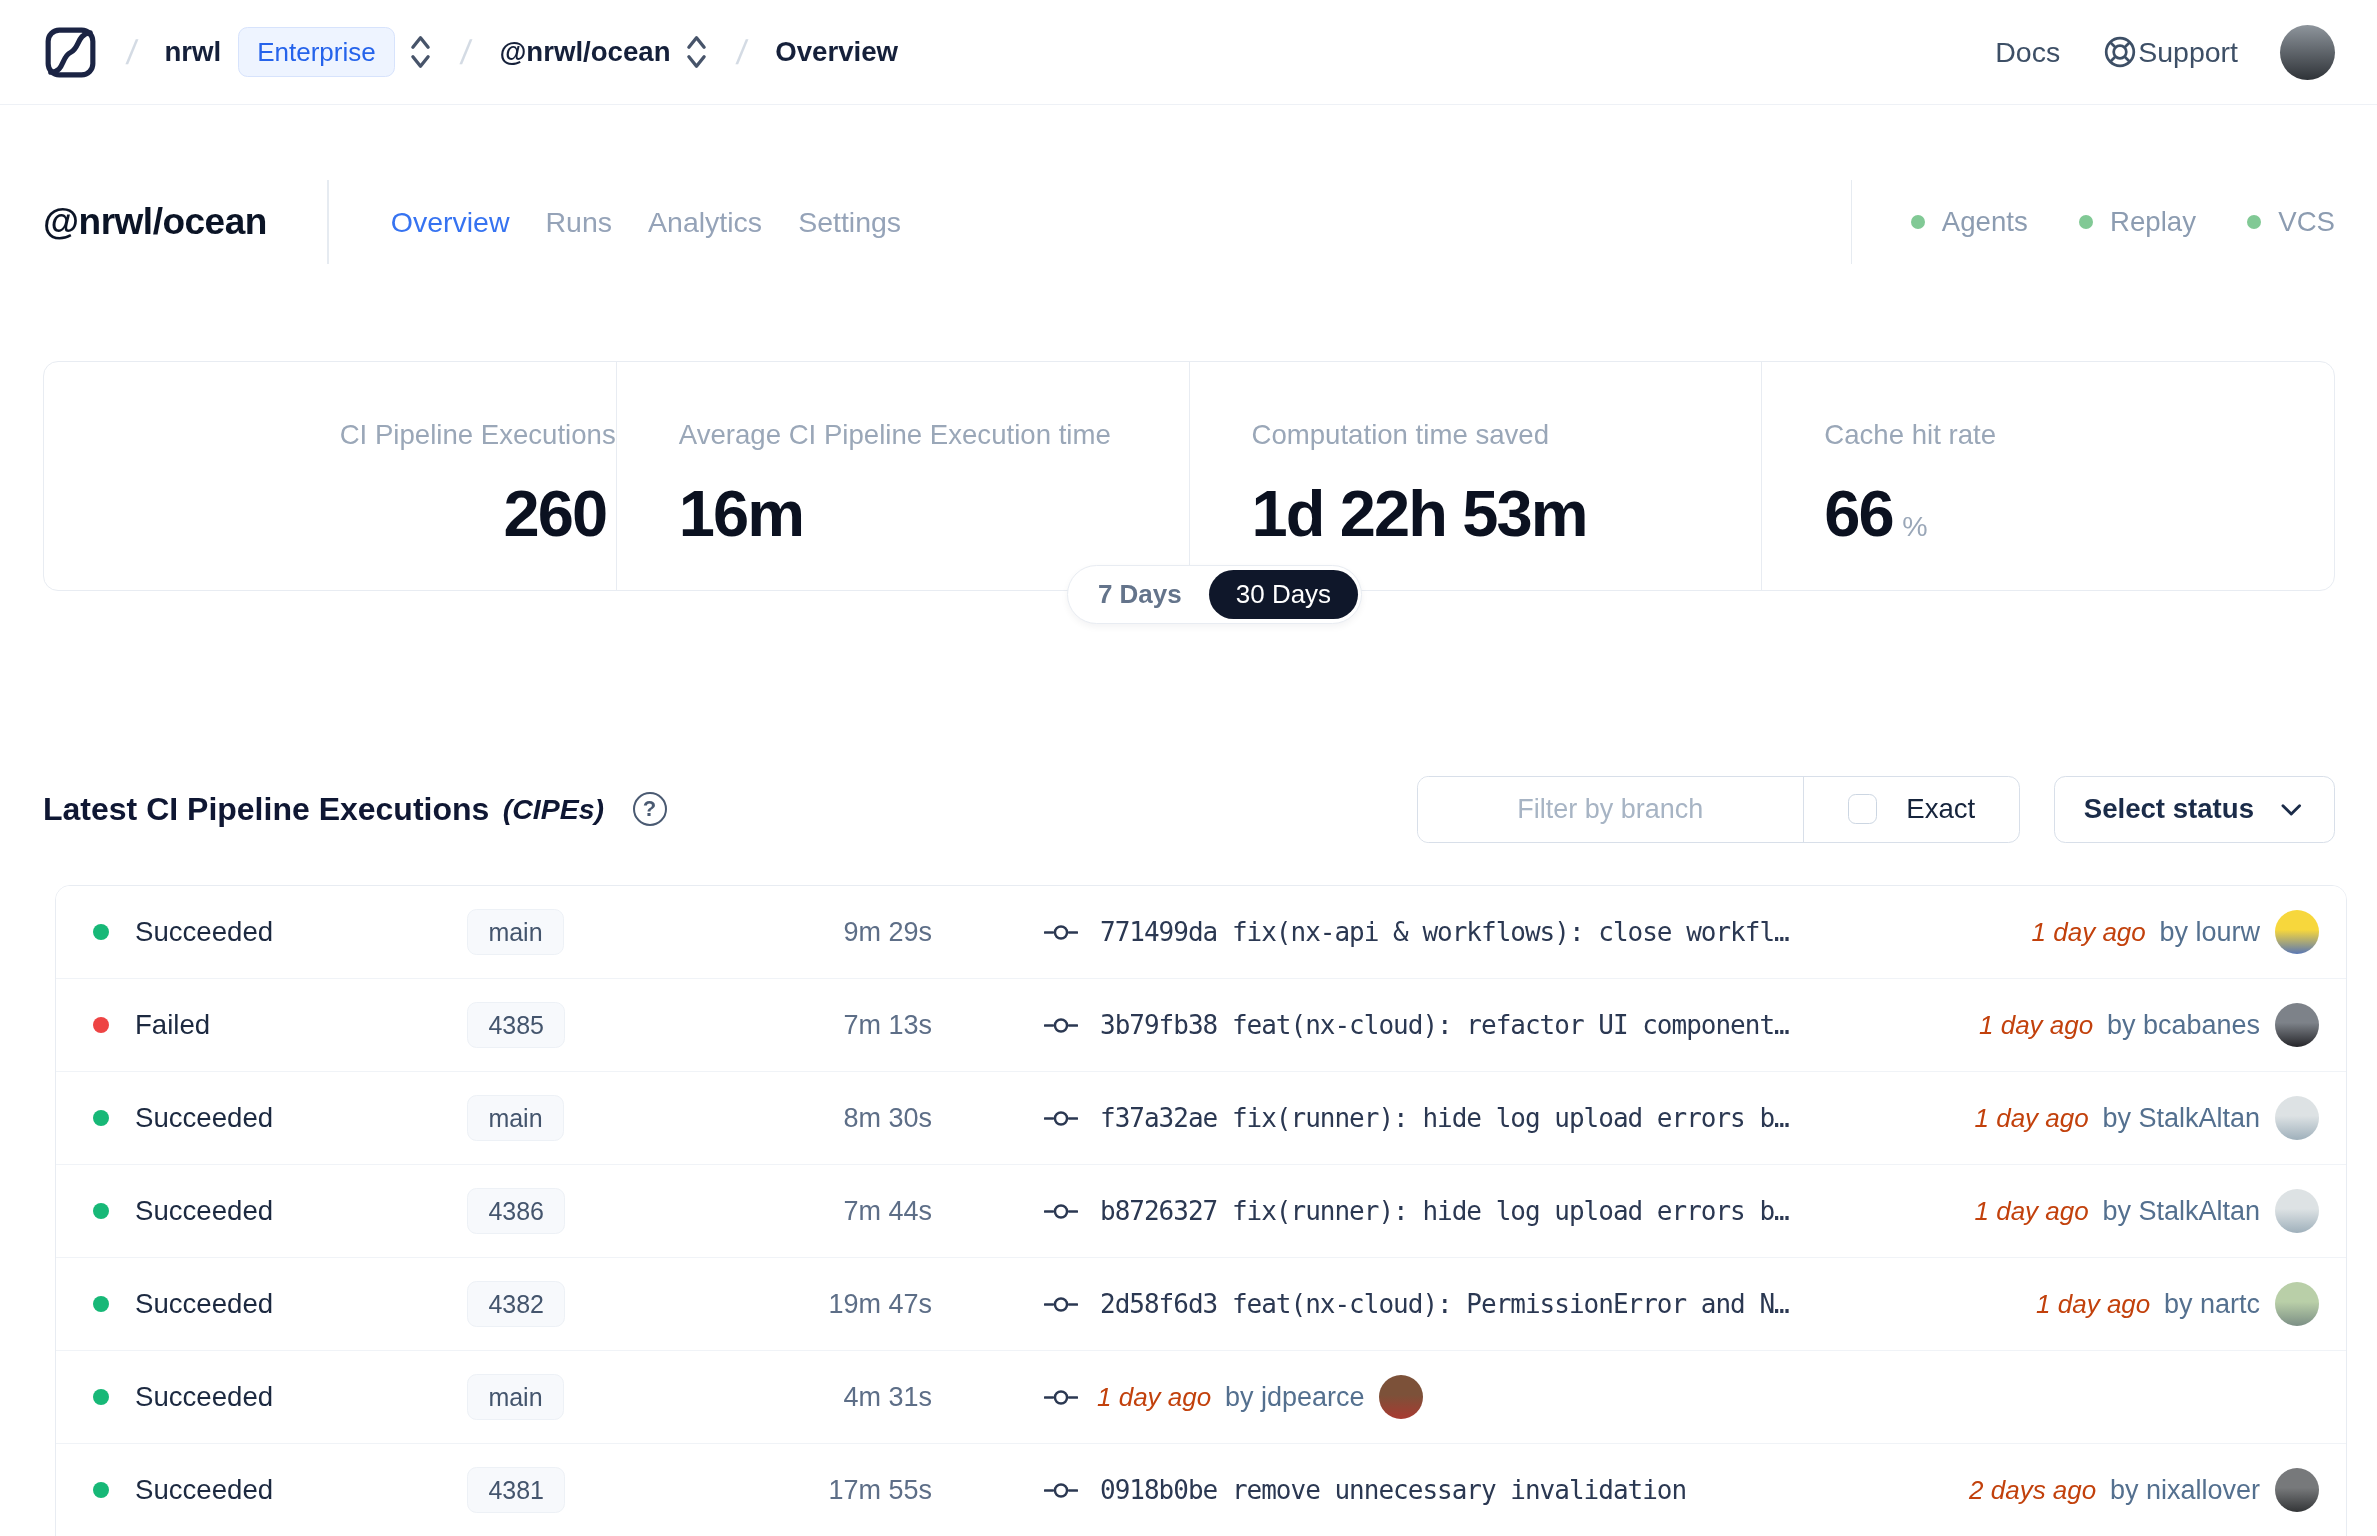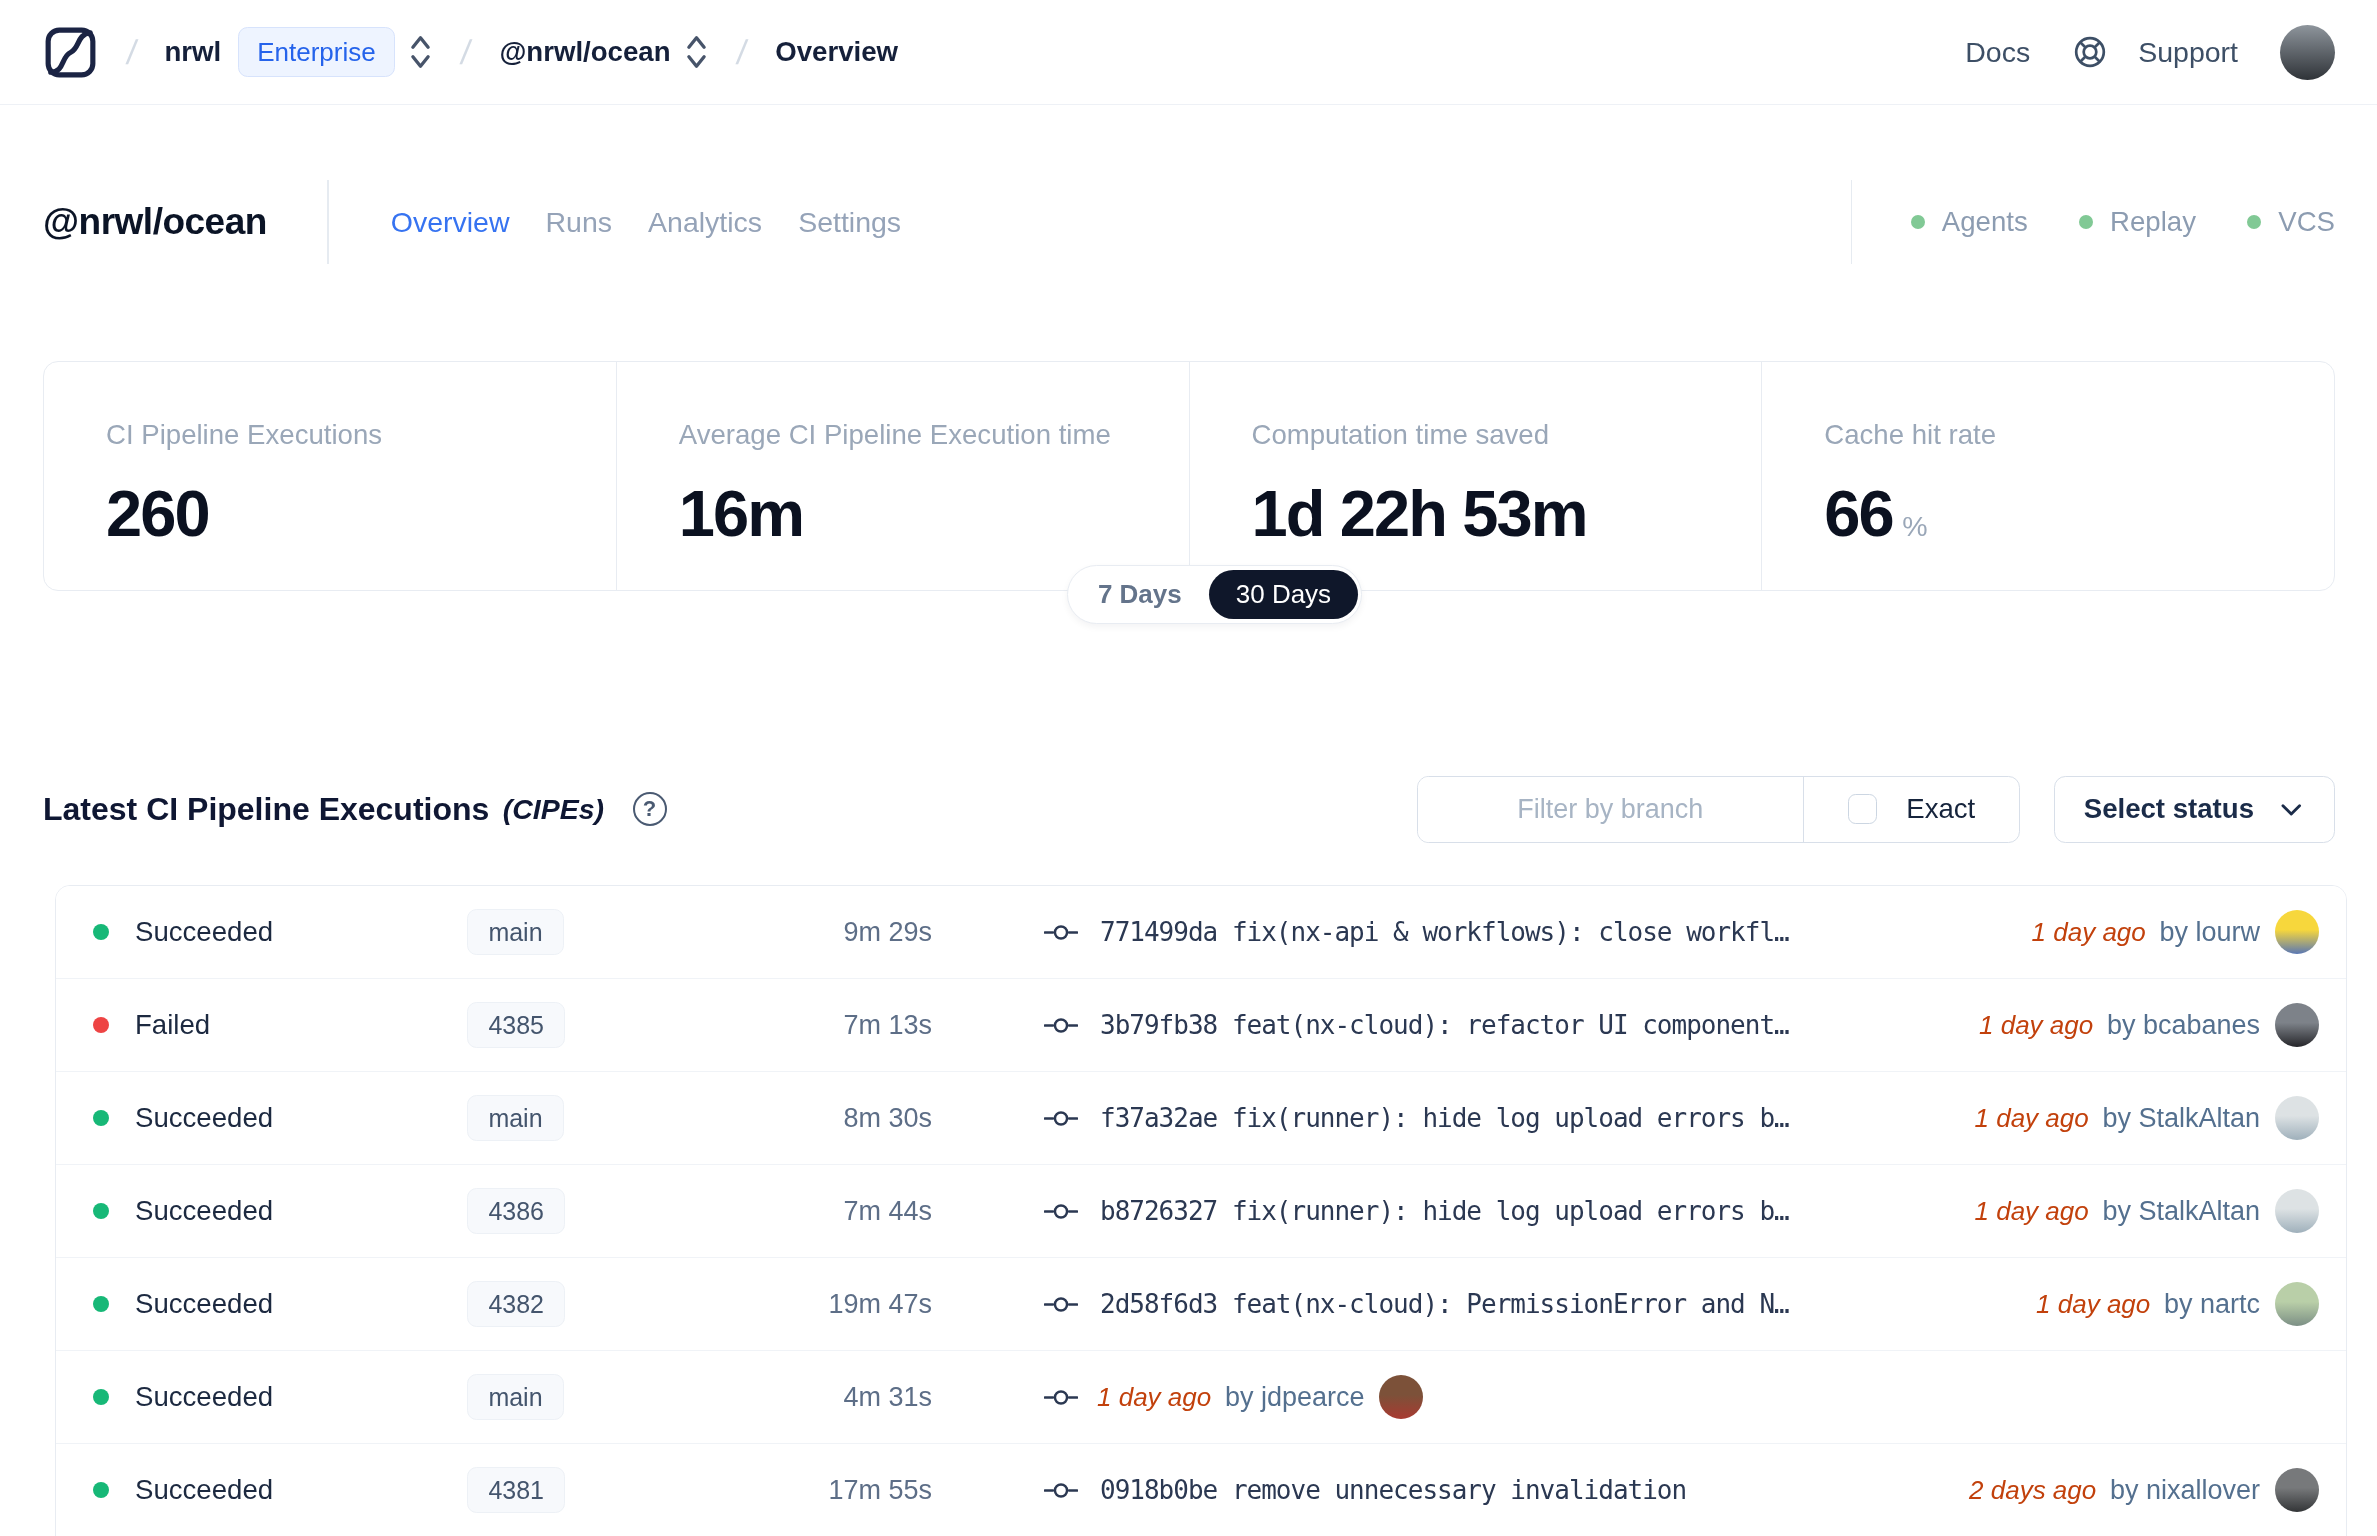--- a/index.html
+++ b/index.html
@@ -22,21 +22,21 @@
   .badge-enterprise {
     margin-left:17px; background:#eef4ff; color:#2563eb;
     border:1.9px solid #d7e3fc; border-radius:9.5px;
     padding:8.6px 18px; font-size:26px; font-weight:500;
   }
   .selector { width:25px; height:38px; margin-left:13.3px; }
   .crumb-ws { font-size:27.6px; font-weight:600; color:#15203a; }
   .crumb-page { font-size:27.6px; font-weight:600; color:#15203a; }
   .topnav-right { margin-left:auto; display:flex; align-items:center; gap:42px; }
   .nav-link { font-size:28.5px; color:#3d4f66; font-weight:500; cursor:pointer; }
-  .support { display:flex; align-items:center; gap:30px; }
+  .support { display:flex; align-items:center; gap:0; }
   .lifebuoy { width:36px; height:36px; }
   .avatar-lg { width:55px; height:55px; border-radius:50%; background:#555; }
 
   
   .ws-header {
     position:absolute; top:179px; left:43px; width:2292px; height:86px;
     display:flex; align-items:center;
   }
   .ws-title { font-size:37px; font-weight:700; color:#0b1426; letter-spacing:-0.5px; }
   .vdiv { width:1.9px; height:84px; background:#e6ebf1; margin-left:60px; }
@@ -49,21 +49,21 @@
   .service-dot { width:14.3px; height:14.3px; border-radius:50%; background:#81c995; }
   .service-label { font-size:27.6px; color:#8c9cb1; }
 
   
   .stats {
     position:absolute; top:361px; left:43px; width:2292px; height:230px;
     border:1.9px solid #e8ecf2; border-radius:15px; background:#fff;
     display:flex;
   }
   .stat-card { flex:1; padding:57px 0 0 62px; border-left:1.9px solid #e8ecf2; }
-  .stat-card:first-child { border-left:none; }
+  .stat-card:first-child { border-left:none;text-align:right; }
   .stat-label { font-size:27.6px; font-weight:500; color:#9aa7b8; }
   .stat-value { margin-top:25px; font-size:65px; font-weight:700; color:#0b1120; letter-spacing:-1.9px; }
   .stat-suffix { font-size:28.5px; font-weight:500; color:#9aa7b8; letter-spacing:0; margin-left:9.5px; }
 
   .range-toggle {
     position:absolute; top:565px; left:1067px; height:59px;
     background:#fff; border:1.9px solid #e8ecf2; border-radius:32px;
     display:flex; align-items:center; padding:2.9px; z-index:5;
     box-shadow:0 2.9px 7.6px rgba(15,23,42,.05);
   }

